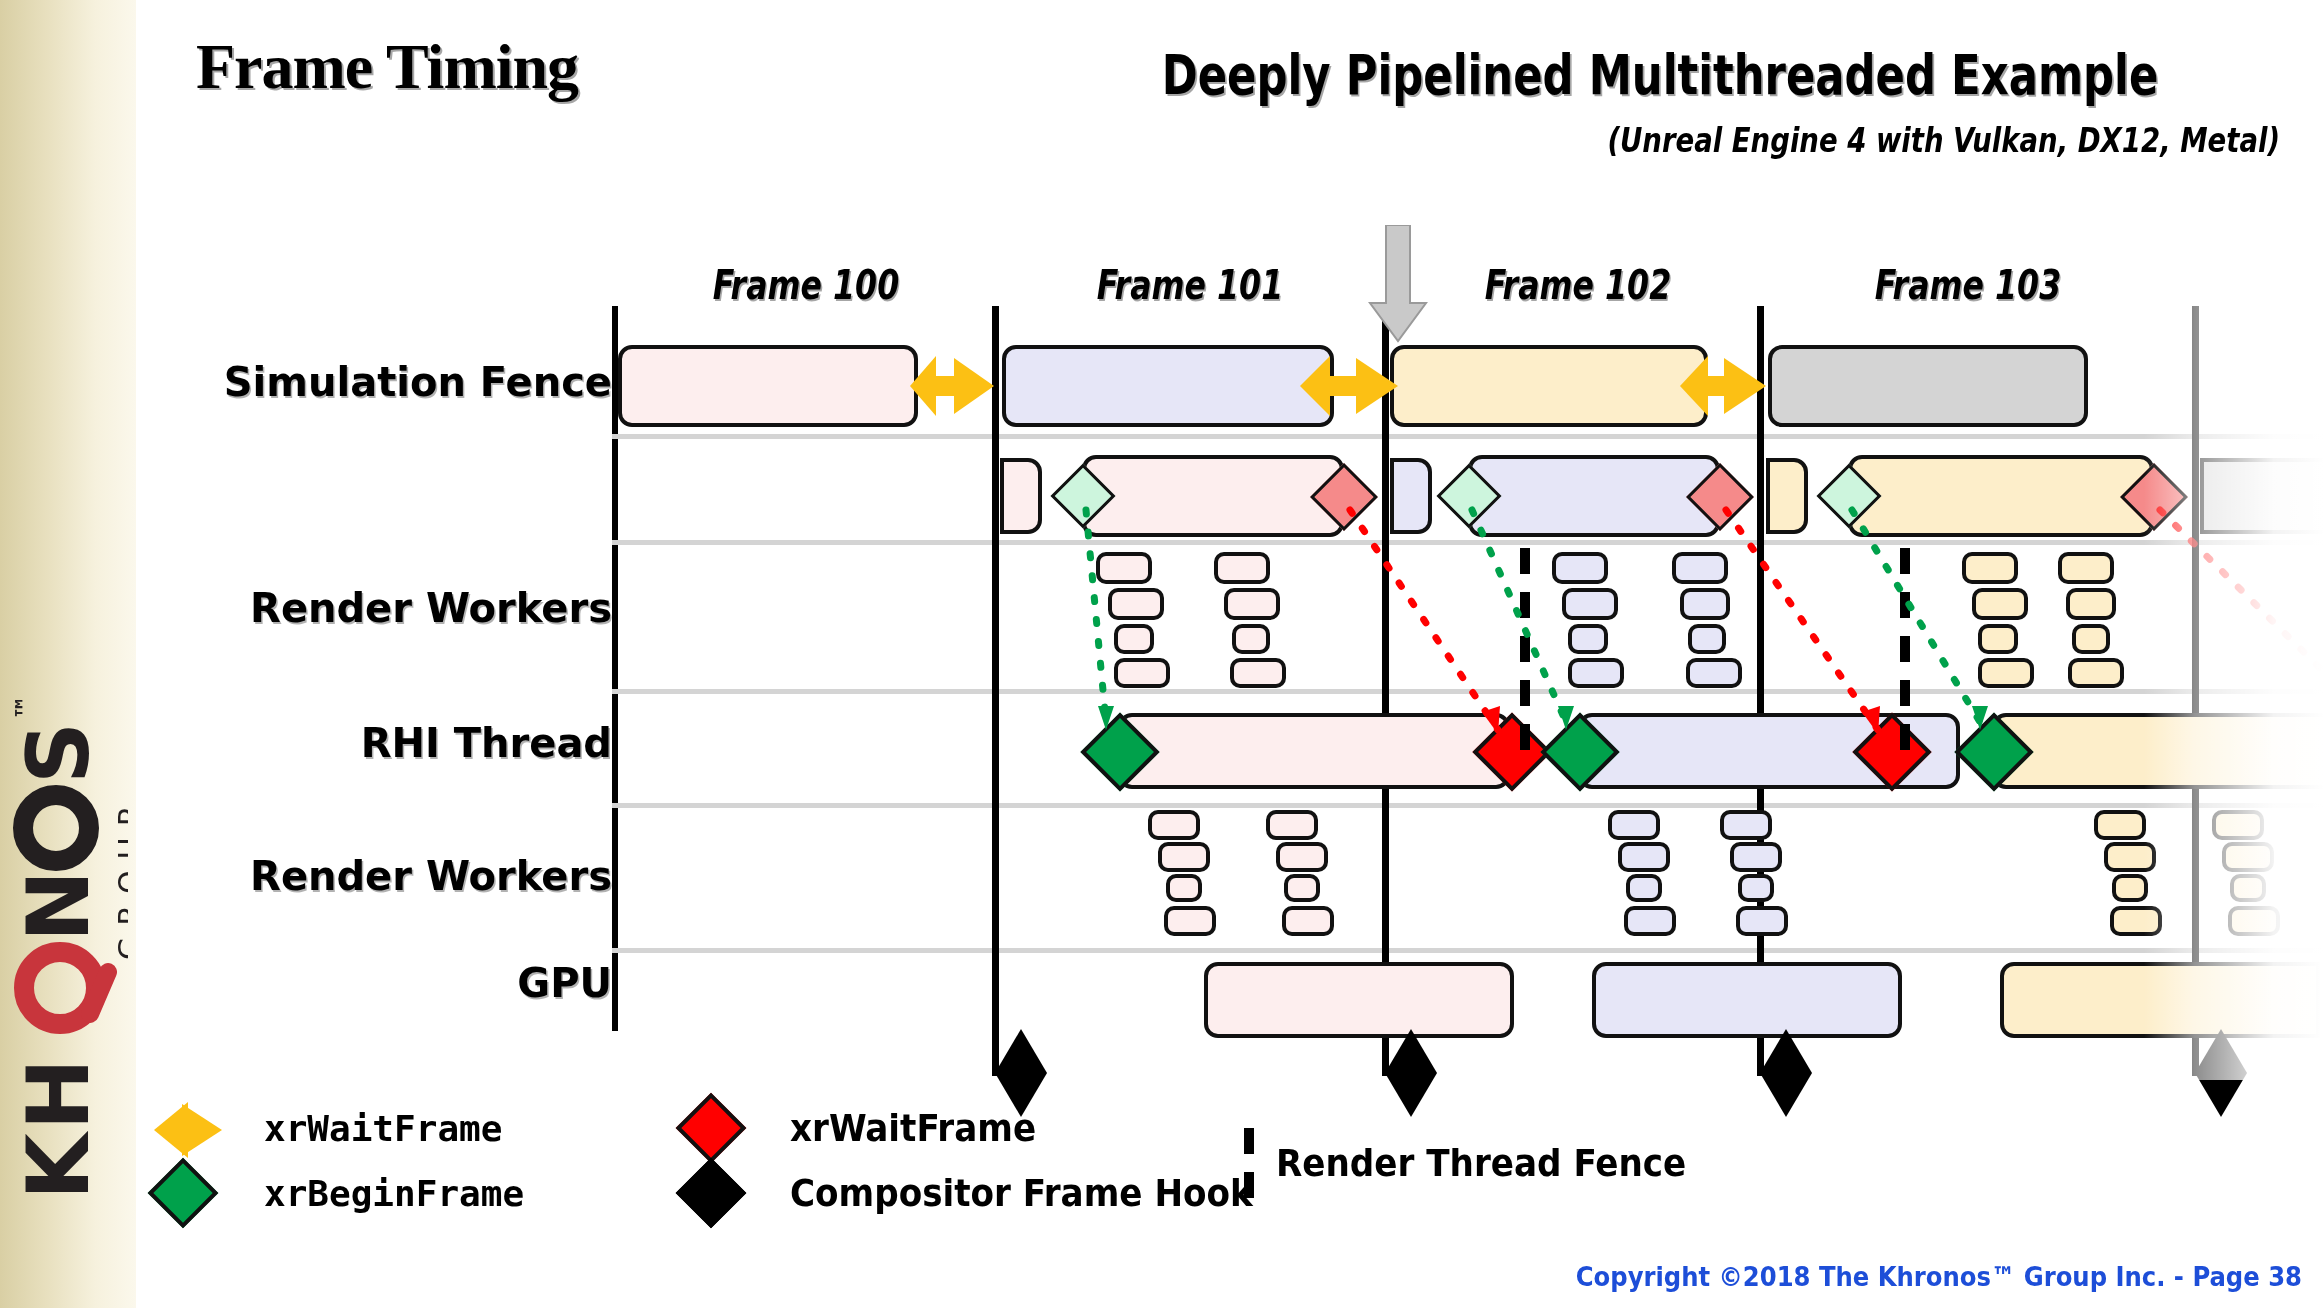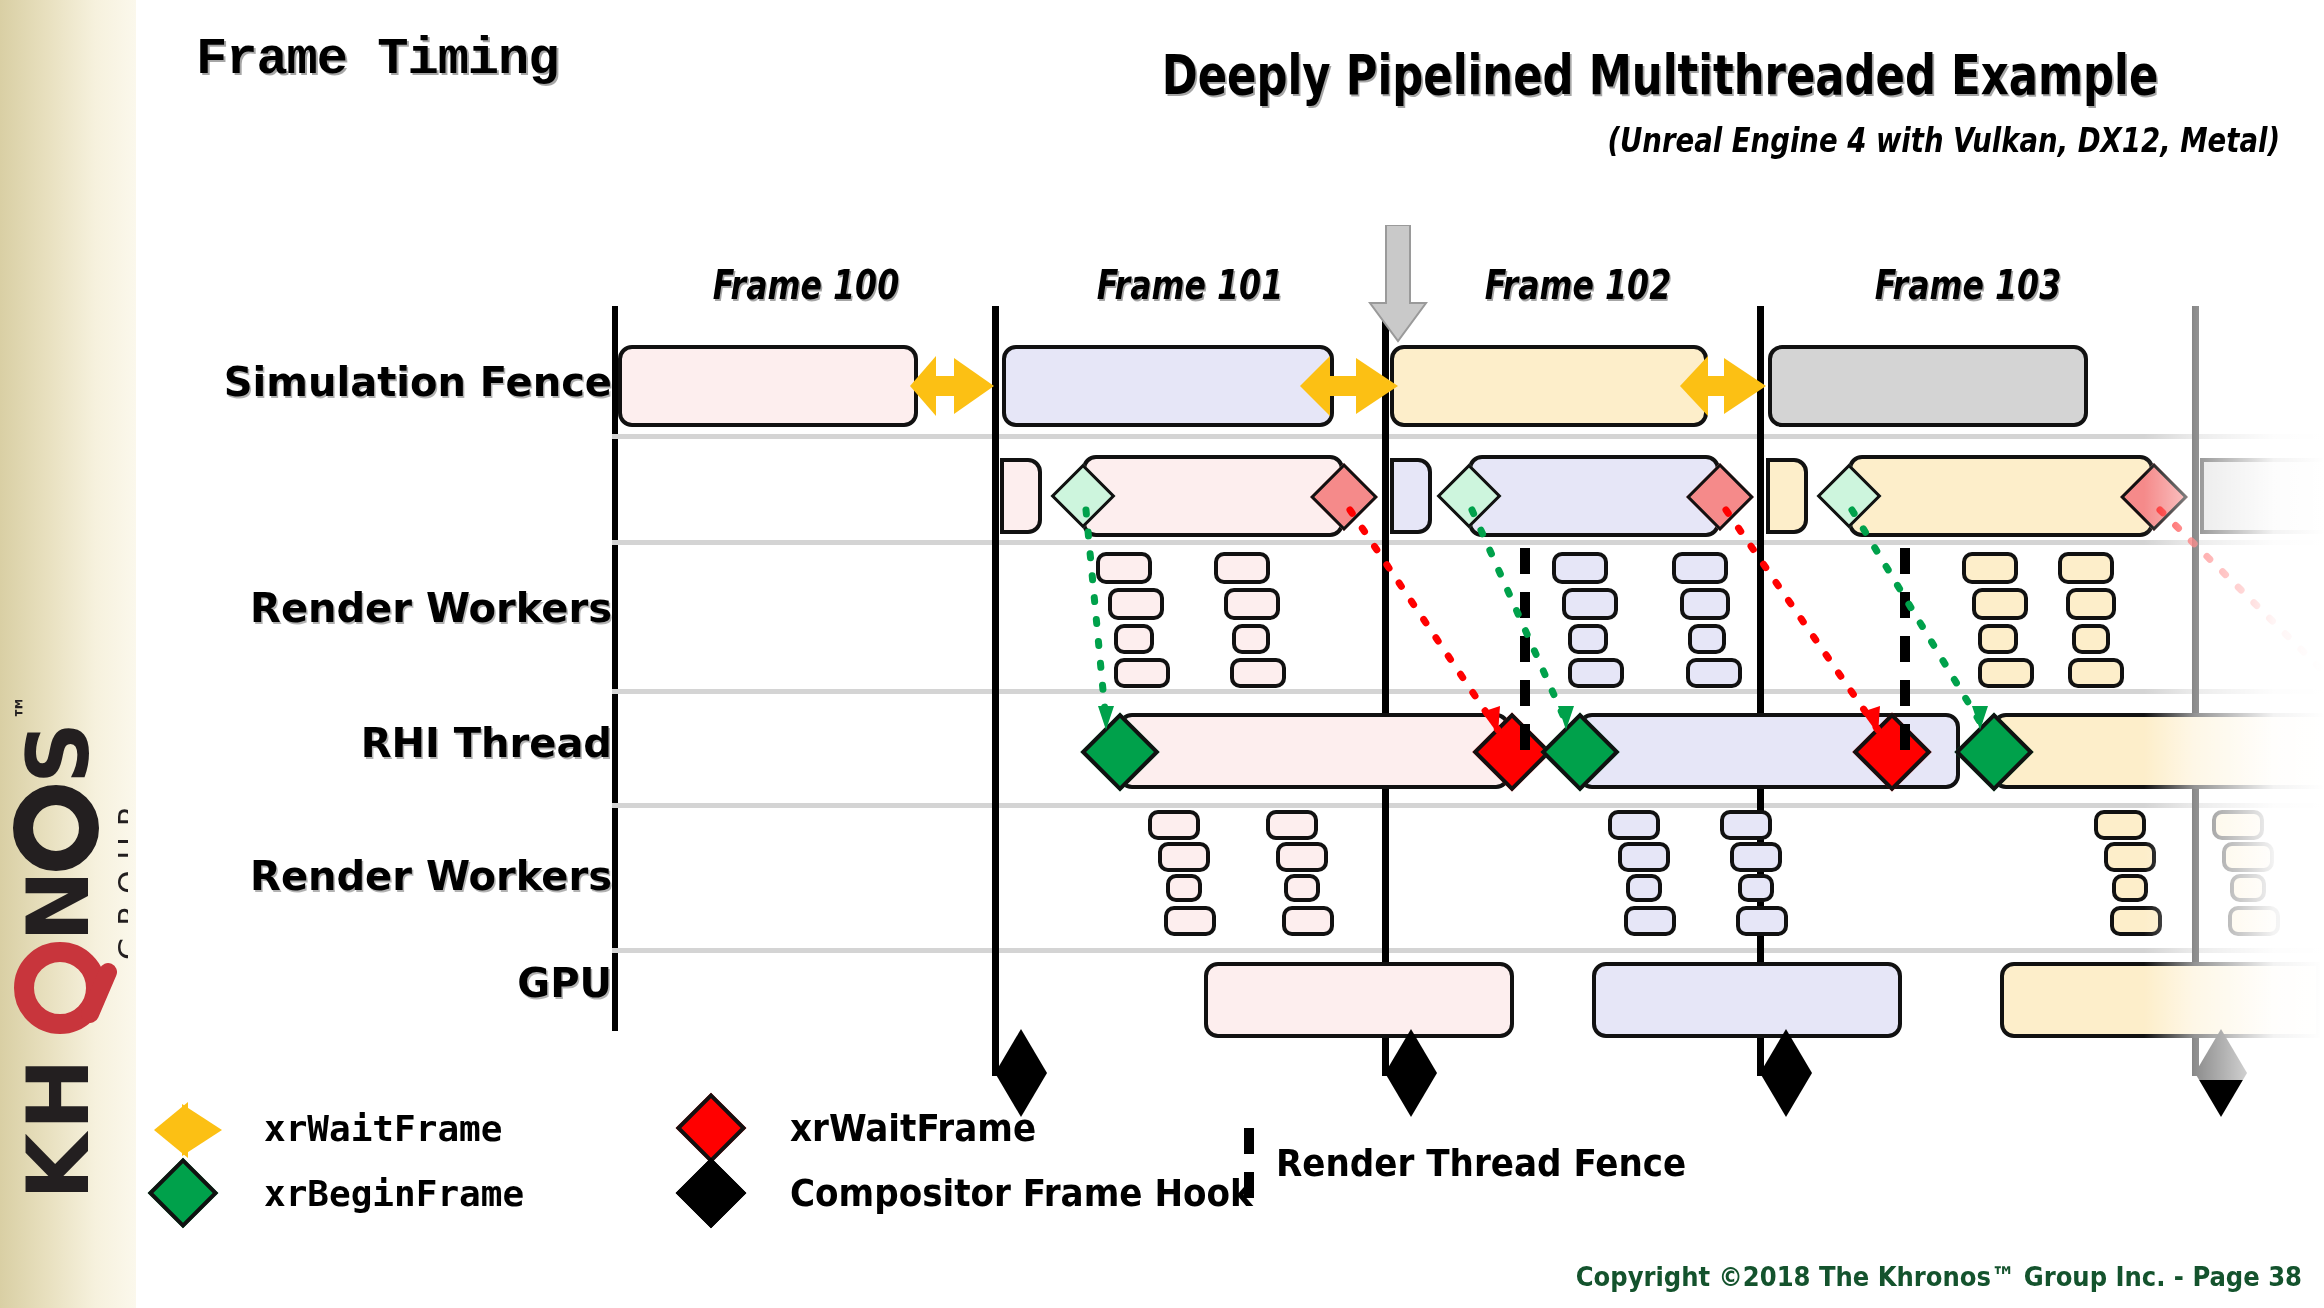--- a/index.html
+++ b/index.html
@@ -14,22 +14,22 @@
   #left-band{
     position:absolute;left:0;top:0;width:136px;height:1308px;
     background:linear-gradient(to right,#d9cfa4 0%, #e8e0bf 35%, #f6f1dd 70%, #fbf8ec 100%);
   }
   #khronos-logo{
     position:absolute;left:8px;top:700px;width:120px;height:560px;
   }
   
   #page-title{
     position:absolute;left:196px;top:30px;
-    font-family:Liberation Mono, monospace;
-    font-weight:bold;font-size:52px;color:#000;
+    font-family:Liberation Serif, serif;
+    font-weight:bold;font-size:64px;color:#000;
     letter-spacing:-1px;
     text-shadow:2px 2px 0 rgba(0,0,0,.35);
     text-align:center;
   }
   #slide-heading{
     position:absolute;left:1040px;top:42px;width:1240px;text-align:center;
     font-family:"DejaVu Sans Condensed","DejaVu Sans", sans-serif;
     font-weight:bold;font-size:56px;color:#000;
     text-shadow:2px 2px 0 rgba(0,0,0,.35);
     transform:scaleX(.86);transform-origin:center;
@@ -102,21 +102,21 @@
     font-family:"DejaVu Sans Condensed","DejaVu Sans", sans-serif;
     font-weight:bold;font-size:38px;color:#000;white-space:nowrap;
     transform:translateY(-50%);
   }
   .legend-mono{
     font-family:"DejaVu Sans Mono", monospace;font-size:36px;
   }
   #copyright{
     position:absolute;right:22px;bottom:16px;
     font-family:"DejaVu Sans Condensed","DejaVu Sans", sans-serif;
-    font-weight:bold;font-size:27px;color:#14532d;white-space:nowrap;
+    font-weight:bold;font-size:27px;color:#1d4ed8;white-space:nowrap;
   }
 </style>
 </head>
 <body>
 
 <div id="left-band"></div>
 
 <div id="khronos-logo">
   <svg viewBox="0 0 120 560" width="120" height="560" aria-hidden="true">
     <g transform="rotate(-90 60 280) translate(-220 0)">

